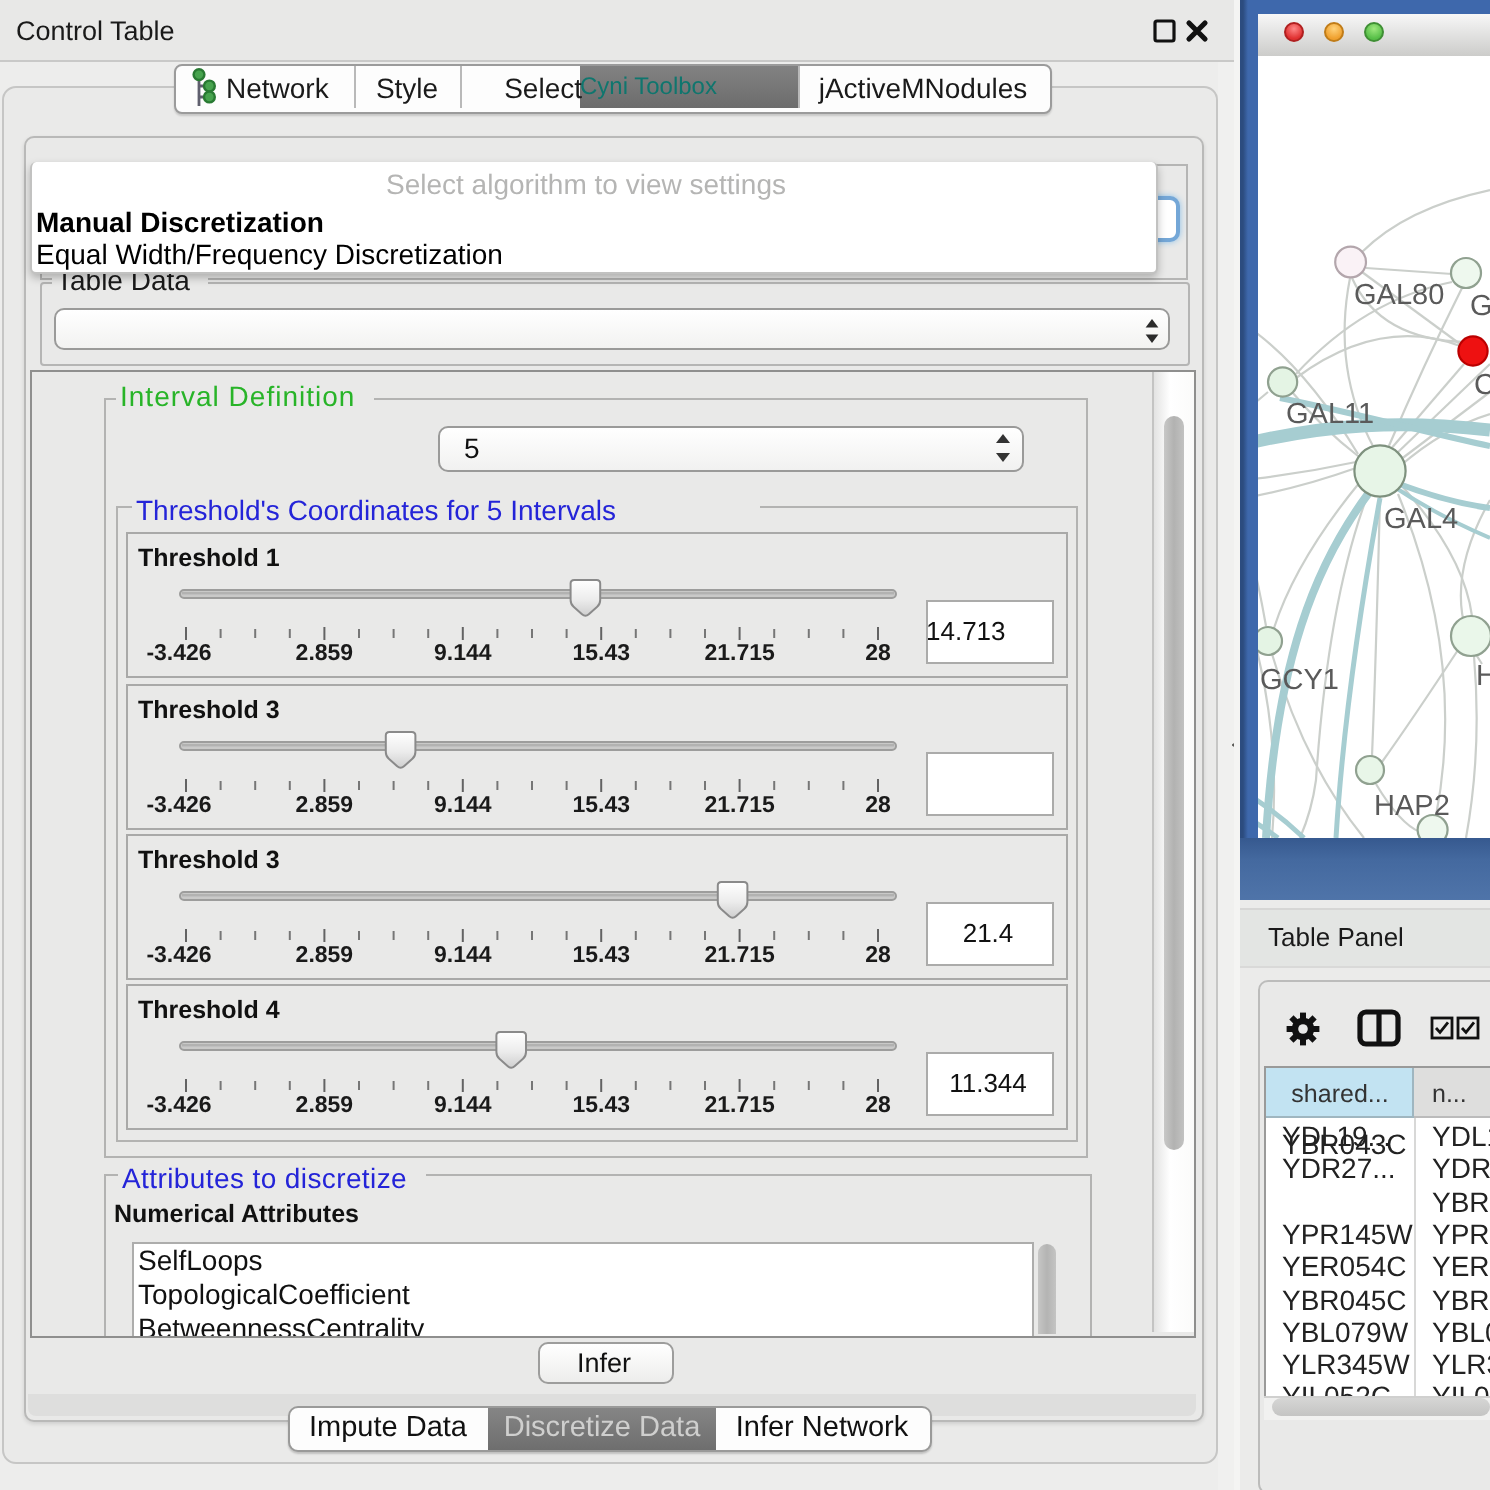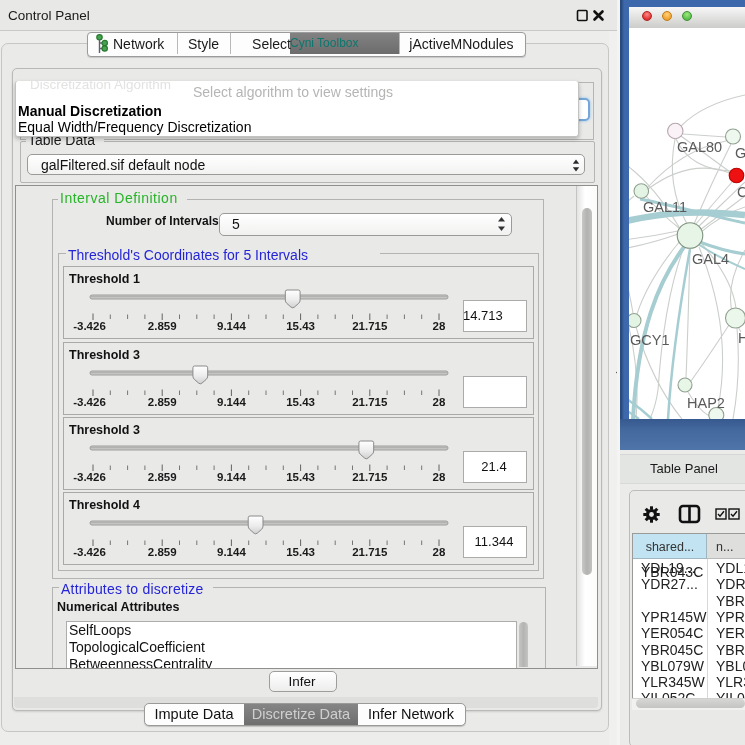--- a/index.html
+++ b/index.html
@@ -2,21 +2,21 @@
 <html><head><meta charset="utf-8">
 <style>
 html,body{margin:0;padding:0;}
 body{width:745px;height:745px;overflow:hidden;font-family:"Liberation Sans",sans-serif;}
 #root{position:absolute;top:0;left:0;width:745px;height:745px;background:#ededec;overflow:hidden;}
 .abs{position:absolute;}
 </style></head><body>
 <div id="root">
 <div class="abs" style="left:0;top:0;width:617px;height:745px;background:#ededec;"></div>
 <div class="abs" style="left:0;top:0;width:617px;height:30px;background:#e8e8e7;border-bottom:1px solid #c9c9c8;"></div>
-<div class="abs" style="left:8px;top:8px;width:200px;height:16px;font-size:13.5px;color:#1a1a1a;">Control Panel</div>
+<div class="abs" style="left:8px;top:8px;width:200px;height:16px;font-size:13.5px;color:#1a1a1a;">Control Table</div>
 <svg class="abs" style="left:575px;top:8px;" width="32" height="16" viewBox="0 0 32 16">
       <rect x="2.5" y="2.5" width="9.5" height="10" fill="none" stroke="#111" stroke-width="1.6" rx="1"></rect>
       <path d="M19.5 3.5 L27.5 11.5 M27.5 3.5 L19.5 11.5" stroke="#111" stroke-width="2.6" stroke-linecap="round"></path>
     </svg>
 <div class="abs" style="left:1px;top:43px;width:606px;height:687px;background:#eaeae9;border:1px solid #c6c6c5;border-radius:7px;"></div>
 <div class="abs" style="left:609px;top:31px;width:8px;height:714px;background:#f0f0ef;"></div>
 <div class="abs" style="left:615.5px;top:370px;width:4px;height:5px;background:#5a5a58;clip-path:polygon(100% 0,0 50%,100% 100%);"></div>
 <div class="abs" style="left:87px;top:32px;width:437px;height:23px;background:#fdfdfd;border:1px solid #9b9b9b;border-radius:4px;box-shadow:0 1px 1px rgba(0,0,0,0.15);"></div>
 <div class="abs" style="left:177px;top:33px;width:1px;height:21px;background:#b9b9b9;"></div>
 <div class="abs" style="left:230px;top:33px;width:1px;height:21px;background:#b9b9b9;"></div>
@@ -33,31 +33,29 @@
       <circle cx="11.7" cy="11" r="2.7" fill="#47a34e" stroke="#297a33" stroke-width="1.2"></circle>
       <circle cx="11.7" cy="16.5" r="2.7" fill="#47a34e" stroke="#297a33" stroke-width="1.2"></circle>
     </svg>
 <div class="abs" style="left:12px;top:68px;width:588px;height:641px;background:#e9e9e8;border:1px solid #b9b9b8;border-radius:5px;box-shadow:0 1px 2px rgba(0,0,0,0.12);"></div>
 <div class="abs" style="left:14px;top:697px;width:584px;height:11px;background:#dededd;border-radius:0 0 4px 4px;"></div>
 <div class="abs" style="left:20px;top:82px;width:572px;height:56px;border:1px solid #b5b5b4;"></div>
 <div class="abs" style="left:26px;top:98px;width:560px;height:19px;background:#fff;border:2px solid #74a7d7;border-radius:5px;box-shadow:0 0 3px #8cc0e8;"></div>
 <div class="abs" style="left:20px;top:141px;width:573px;height:40px;border:1px solid #b5b5b4;border-radius:2px;"></div>
 <div class="abs" style="left:26px;top:132px;width:74px;height:16px;font-size:14px;color:#1a1a1a;background:#e9e9e8;padding:0 2px;">Table Data</div>
 <div class="abs" style="left:27px;top:154px;width:556px;height:19px;background:linear-gradient(#ffffff,#f2f2f1);border:1px solid #9a9a99;border-radius:5px;"></div>
-<div class="abs" style="left:41px;top:156.5px;width:300px;height:16px;font-size:14px;color:#111;">galFiltered.sif default node</div>
 <svg class="abs" style="left:570px;top:159px;" width="12" height="13" viewBox="0 0 12 13">
       <path d="M6 0.5 L9.2 4.7 L2.8 4.7 Z" fill="#2b2b2b"></path>
       <path d="M6 12.5 L9.2 8.3 L2.8 8.3 Z" fill="#2b2b2b"></path>
     </svg>
 <div class="abs" style="left:15px;top:185px;width:581px;height:482px;background:#e9e9e8;border:1px solid #8f8f8e;"></div>
 <div class="abs" style="left:576px;top:186px;width:20px;height:480px;background:linear-gradient(90deg,#e3e3e2,#ffffff 40%,#fbfbfa);border-left:1px solid #c4c4c3;"></div>
 <div class="abs" style="left:582px;top:208px;width:10px;height:367px;background:linear-gradient(90deg,#c8c8c7,#b2b2b1 50%,#c2c2c1);border-radius:5px;"></div>
 <div class="abs" style="left:52px;top:199px;width:490px;height:378px;border:1px solid #b3b3b2;"></div>
 <div class="abs" style="left:58px;top:190px;width:125px;height:15px;font-size:14px;letter-spacing:0.5px;color:#28b428;background:#e9e9e8;padding:0 2px;">Interval Definition</div>
-<div class="abs" style="left:106px;top:214px;width:170px;height:16px;font-size:12px;font-weight:bold;color:#111;">Number of Intervals</div>
 <div class="abs" style="left:219px;top:213px;width:291px;height:21px;background:linear-gradient(#ffffff,#f1f1f0);border:1px solid #9a9a99;border-radius:5px;"></div>
 <div class="abs" style="left:232px;top:216px;width:60px;height:16px;font-size:14px;color:#111;">5</div>
 <svg class="abs" style="left:495px;top:216px;" width="13" height="16" viewBox="0 0 13 16">
       <path d="M6.5 1 L10 5.5 L3 5.5 Z" fill="#333"></path>
       <path d="M6.5 15 L10 10.5 L3 10.5 Z" fill="#333"></path>
     </svg>
 <div class="abs" style="left:58px;top:253px;width:479px;height:316px;border:1px solid #b3b3b2;"></div>
 <div class="abs" style="left:66px;top:247px;width:310px;height:15px;font-size:14px;color:#2424d8;background:#e9e9e8;padding:0 2px;">Threshold's Coordinates for 5 Intervals</div>
 <div class="abs" style="left:63px;top:266px;width:469px;height:71px;border:1px solid #a9a9a8;background:#e9e9e8;"></div>
 <div class="abs" style="left:69px;top:272px;width:120px;height:16px;font-size:12.5px;font-weight:bold;color:#111;">Threshold 1</div>
@@ -228,21 +226,20 @@
     </div>
 <div class="abs" style="left:519px;top:622px;width:8.5px;height:45px;background:linear-gradient(90deg,#c6c6c5,#b4b4b3 50%,#c4c4c3);border-radius:5px 5px 0 0;"></div>
 <div class="abs" style="left:269px;top:671px;width:66px;height:19px;background:linear-gradient(#ffffff,#ededec);border:1px solid #9d9d9c;border-radius:5px;"></div>
 <div class="abs" style="left:269px;top:674px;width:66px;height:15px;font-size:13.5px;color:#111;text-align:center;">Infer</div>
 <div class="abs" style="left:144px;top:703px;width:320px;height:21px;background:#fdfdfd;border:1px solid #9a9a99;border-radius:5px;box-shadow:0 1px 1px rgba(0,0,0,0.18);"></div>
 <div class="abs" style="left:244px;top:704px;width:114px;height:21px;background:linear-gradient(#858585,#6e6e6e);"></div>
 <div class="abs" style="left:144px;top:706px;width:100px;height:16px;font-size:14.5px;color:#111;text-align:center;">Impute Data</div>
 <div class="abs" style="left:244px;top:706px;width:114px;height:16px;font-size:14.5px;color:#cfcfce;text-align:center;">Discretize Data</div>
 <div class="abs" style="left:358px;top:706px;width:106px;height:16px;font-size:14.5px;color:#111;text-align:center;">Infer Network</div>
 <div class="abs" style="left:15px;top:81px;width:562px;height:55px;background:#fff;border:1px solid #c2c2c1;border-top:none;border-radius:3px;box-shadow:0 2px 4px rgba(0,0,0,0.25);"></div>
-<div class="abs" style="left:30px;top:77px;width:260px;height:15px;font-size:13.5px;color:#e2e2e1;">Discretization Algorithm</div>
 <div class="abs" style="left:18px;top:103px;width:400px;height:16px;font-size:14px;font-weight:bold;color:#000;">Manual Discretization</div>
 <div class="abs" style="left:193px;top:84px;width:260px;height:15px;font-size:14px;color:#b5b5b4;">Select algorithm to view settings</div>
 <div class="abs" style="left:18px;top:119px;width:400px;height:16px;font-size:14px;color:#000;">Equal Width/Frequency Discretization</div>
 <div class="abs" style="left:617px;top:0;width:4px;height:745px;background:#f4f4f3;"></div>
 <div class="abs" style="left:620px;top:0;width:125px;height:450px;background:linear-gradient(90deg,#2c4c7f,#2c4c7f 1.5px,#3e68ac 4px,#3e68ac);"></div>
 <div class="abs" style="left:620px;top:419px;width:125px;height:31px;background:linear-gradient(#36598f,#44699f 35%,#4f74a9);"></div>
 <div class="abs" style="left:629px;top:7px;width:116px;height:21px;background:linear-gradient(#f7f7f7,#ccccca);border-bottom:1px solid #8a8a89;"></div>
 <div class="abs" style="left:642px;top:11px;width:10px;height:10px;border-radius:50%;background:radial-gradient(circle at 50% 30%, #ff8787, #e03131 70%);border:1px solid #b02020;box-sizing:border-box;"></div>
 <div class="abs" style="left:662px;top:11px;width:10px;height:10px;border-radius:50%;background:radial-gradient(circle at 50% 30%, #ffd27a, #f0a12f 70%);border:1px solid #c07c18;box-sizing:border-box;"></div>
 <div class="abs" style="left:682px;top:11px;width:10px;height:10px;border-radius:50%;background:radial-gradient(circle at 50% 30%, #9ee87e, #57bf48 70%);border:1px solid #3f8f34;box-sizing:border-box;"></div>
@@ -298,21 +295,21 @@
       <text x="735" y="157.5" font-size="14.5" fill="#5a5a5a" font-family="Liberation Sans">GA</text>
       <text x="737" y="197" font-size="14.5" fill="#5a5a5a" font-family="Liberation Sans">CY</text>
       <text x="643" y="211.5" font-size="14.5" fill="#5a5a5a" font-family="Liberation Sans">GAL11</text>
       <text x="692" y="264" font-size="14.5" fill="#5a5a5a" font-family="Liberation Sans">GAL4</text>
       <text x="630" y="344.5" font-size="14.5" fill="#5a5a5a" font-family="Liberation Sans">GCY1</text>
       <text x="738" y="342.5" font-size="14.5" fill="#5a5a5a" font-family="Liberation Sans">HI</text>
       <text x="687" y="407.5" font-size="14.5" fill="#5a5a5a" font-family="Liberation Sans">HAP2</text>
     </svg>
 <div class="abs" style="left:620px;top:450px;width:125px;height:295px;background:#ebebea;"></div>
 <div class="abs" style="left:620px;top:454px;width:125px;height:28px;background:#e3e5e3;border-top:1px solid #d6d6d5;border-bottom:1px solid #d9d9d8;"></div>
-<div class="abs" style="left:634px;top:461px;width:100px;height:15px;font-size:13px;color:#1a1a1a;text-align:center;">Table Panel</div>
+<div class="abs" style="left:634px;top:461px;width:100px;height:15px;font-size:13px;color:#1a1a1a;">Table Panel</div>
 <div class="abs" style="left:629px;top:490px;width:130px;height:255px;background:#e9e9e8;border:1px solid #bcbcbb;border-radius:5px;"></div>
 <svg class="abs" style="left:643px;top:506px;" width="17" height="17" viewBox="0 0 17 17">
       <g transform="translate(8.5,8.5)">
         <rect x="-1.5" y="-8.2" width="3" height="3.4" fill="#111" transform="rotate(0)"></rect>
         <rect x="-1.5" y="-8.2" width="3" height="3.4" fill="#111" transform="rotate(45)"></rect>
         <rect x="-1.5" y="-8.2" width="3" height="3.4" fill="#111" transform="rotate(90)"></rect>
         <rect x="-1.5" y="-8.2" width="3" height="3.4" fill="#111" transform="rotate(135)"></rect>
         <rect x="-1.5" y="-8.2" width="3" height="3.4" fill="#111" transform="rotate(180)"></rect>
         <rect x="-1.5" y="-8.2" width="3" height="3.4" fill="#111" transform="rotate(225)"></rect>
         <rect x="-1.5" y="-8.2" width="3" height="3.4" fill="#111" transform="rotate(270)"></rect>

